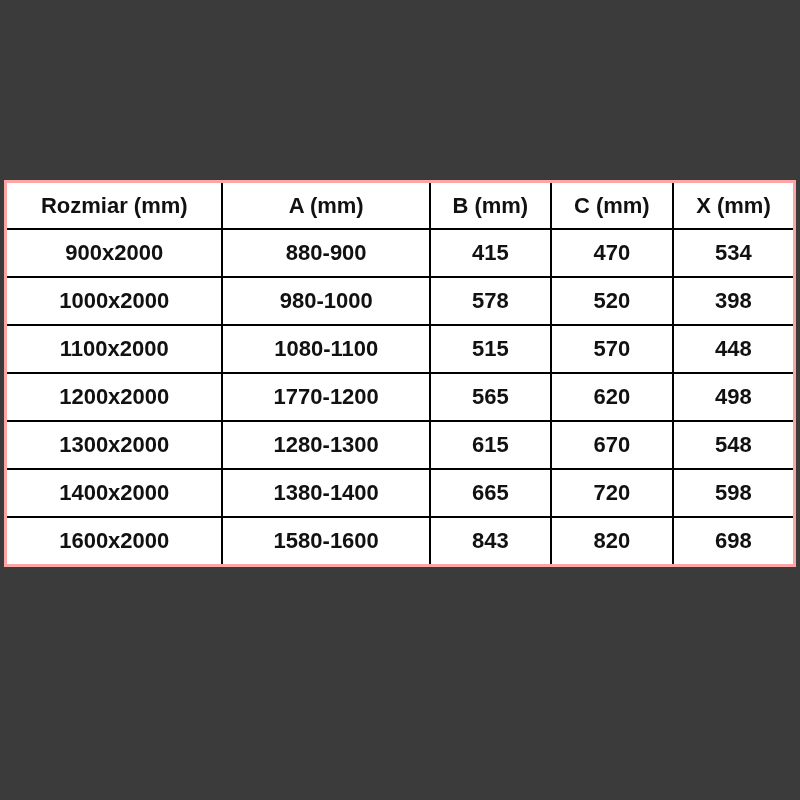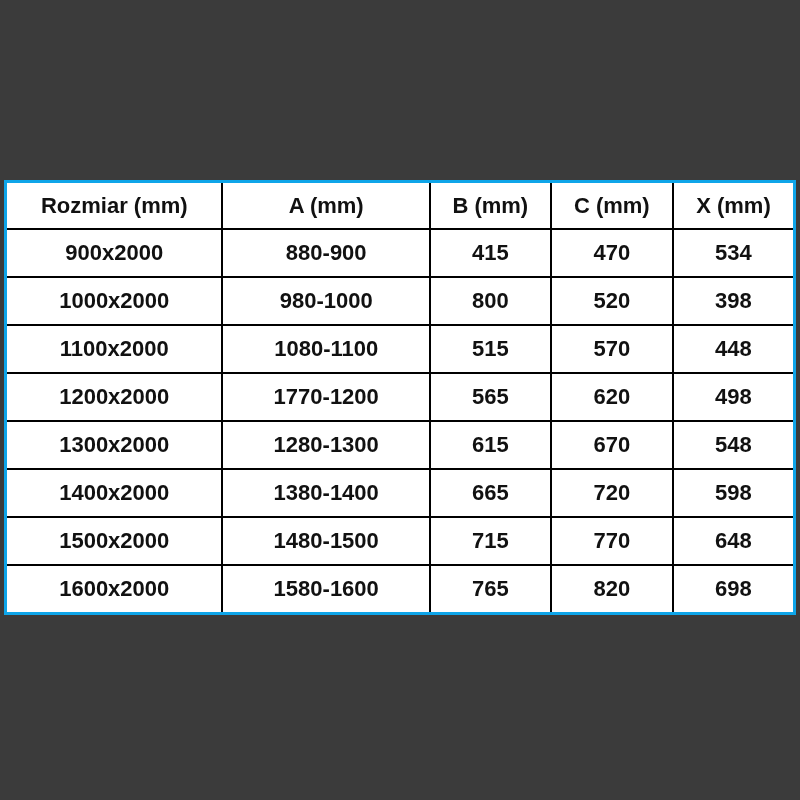--- a/index.html
+++ b/index.html
@@ -18,21 +18,21 @@
     position: absolute;
     left: 4px;
     top: 180px;
     width: 792px;
   }
   table.spec-table {
     width: 100%;
     border-collapse: collapse;
     table-layout: fixed;
     background: #ffffff;
-    border: 3px solid #0ea5e9;
+    border: 3px solid #fca5a5;
   }
   table.spec-table th,
   table.spec-table td {
     border: 2px solid #000000;
     text-align: center;
     vertical-align: middle;
     color: #111111;
     padding: 0;
   }
   table.spec-table th {
@@ -71,21 +71,21 @@
         <tr>
           <td>900x2000</td>
           <td>880-900</td>
           <td>415</td>
           <td>470</td>
           <td>534</td>
         </tr>
         <tr>
           <td>1000x2000</td>
           <td>980-1000</td>
-          <td>800</td>
+          <td>578</td>
           <td>520</td>
           <td>398</td>
         </tr>
         <tr>
           <td>1100x2000</td>
           <td>1080-1100</td>
           <td>515</td>
           <td>570</td>
           <td>448</td>
         </tr>
@@ -104,28 +104,21 @@
           <td>548</td>
         </tr>
         <tr>
           <td>1400x2000</td>
           <td>1380-1400</td>
           <td>665</td>
           <td>720</td>
           <td>598</td>
         </tr>
         <tr>
-          <td>1500x2000</td>
-          <td>1480-1500</td>
-          <td>715</td>
-          <td>770</td>
-          <td>648</td>
-        </tr>
-        <tr>
           <td>1600x2000</td>
           <td>1580-1600</td>
-          <td>765</td>
+          <td>843</td>
           <td>820</td>
           <td>698</td>
         </tr>
       </tbody>
   </table>
 </div>
 
 </body></html>

